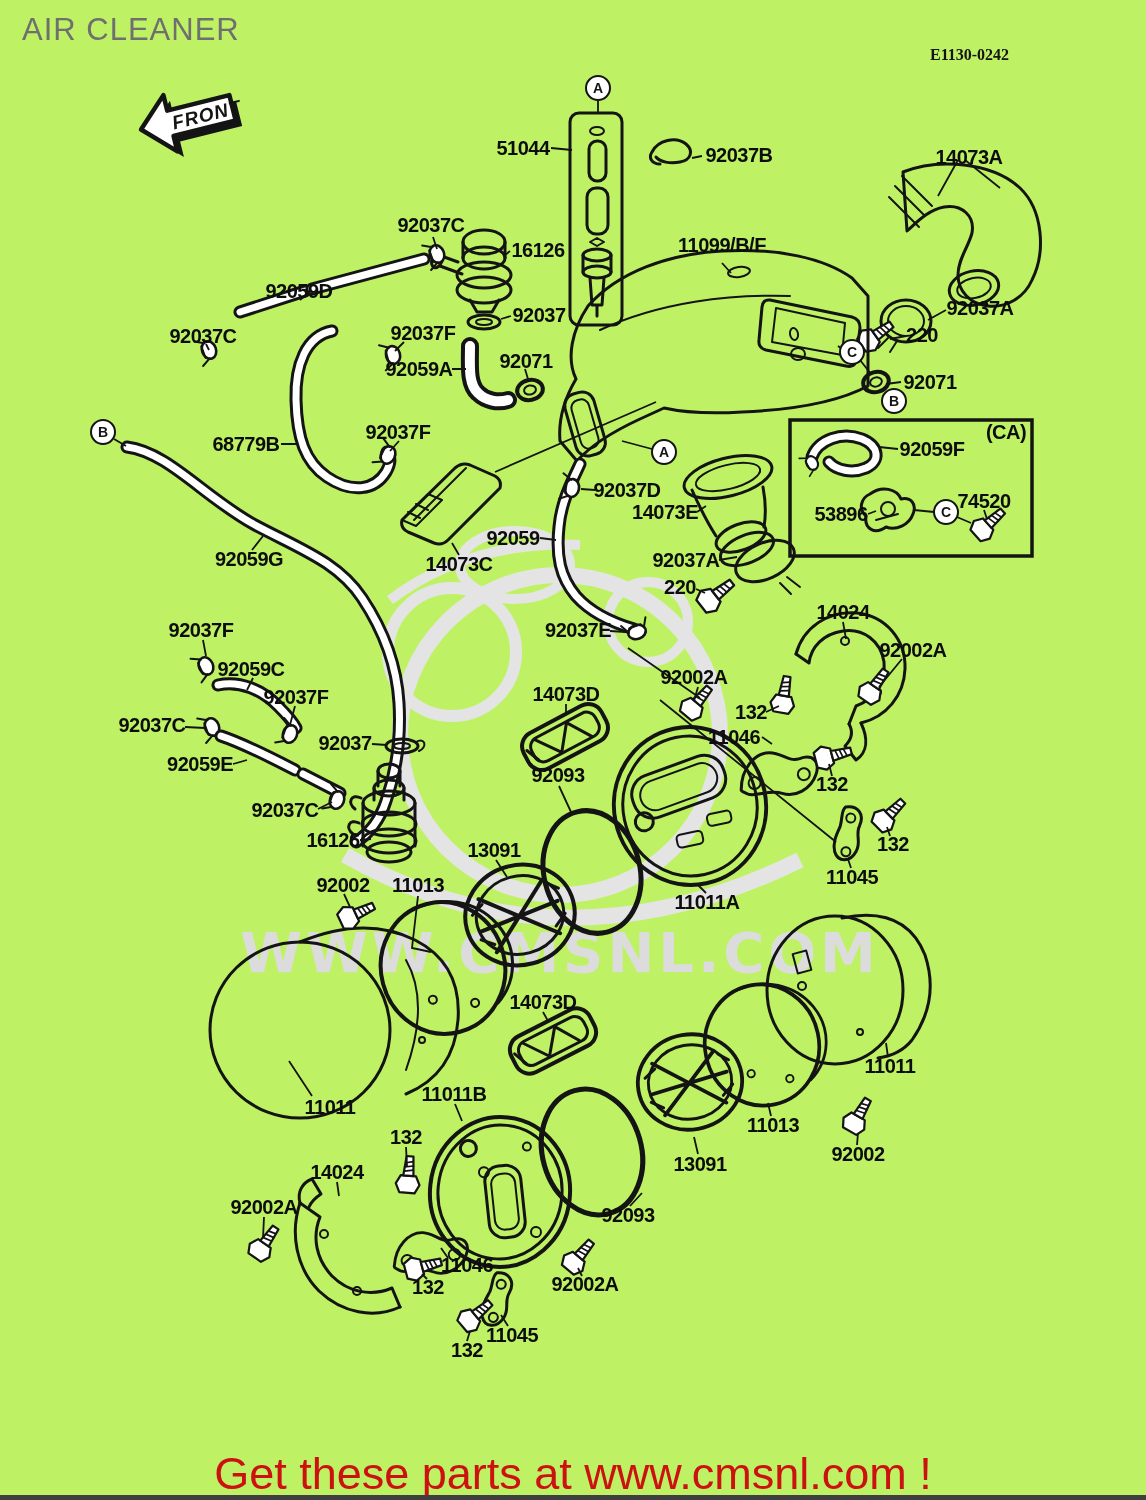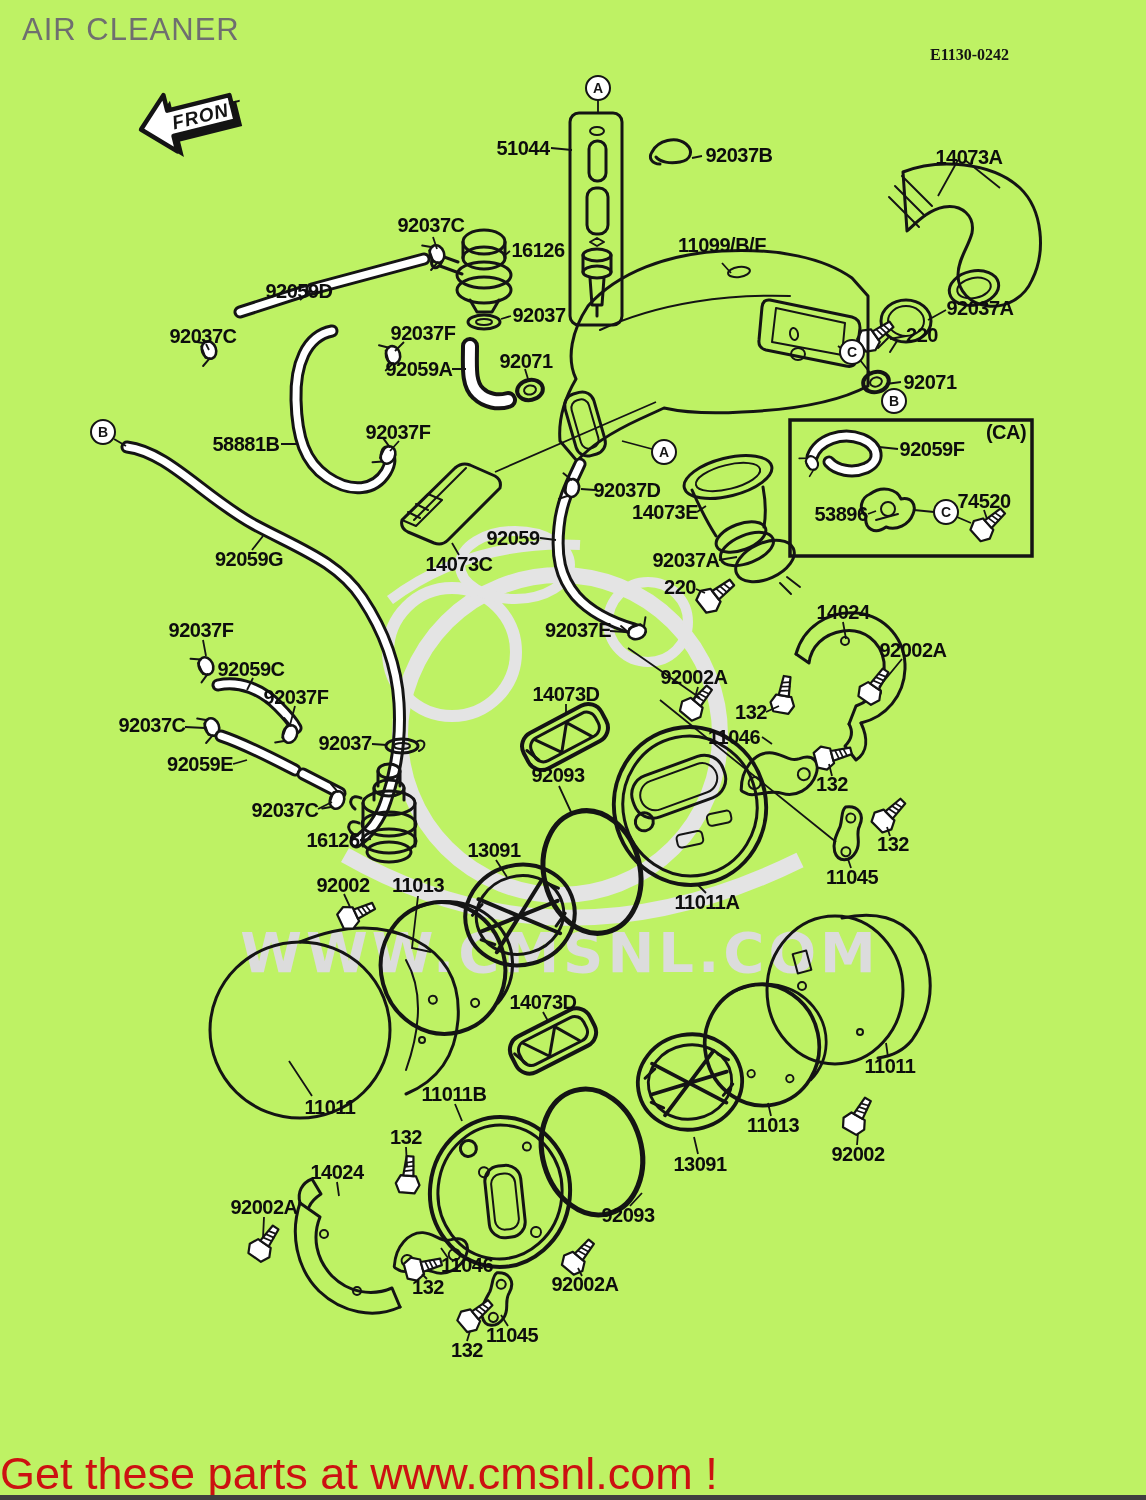--- a/index.html
+++ b/index.html
@@ -9,21 +9,21 @@
         letter-spacing:1px;white-space:nowrap;}
   .diagram-code{position:absolute;left:930px;top:46px;font-family:"Liberation Serif",serif;
         font-weight:700;font-size:16px;color:#141414;white-space:nowrap;}
   svg.layer{position:absolute;left:0;top:0;}
   .plabel{position:absolute;transform:translate(-50%,-50%);font-weight:700;font-size:20px;
         color:#0d0d0d;letter-spacing:-0.5px;white-space:nowrap;z-index:30;}
   .marker{position:absolute;transform:translate(-50%,-50%);width:22px;height:22px;
         border:2.5px solid #141414;border-radius:50%;background:#fff;display:flex;
         align-items:center;justify-content:center;font-weight:700;font-size:14px;
         color:#141414;z-index:30;}
-  .footer{position:absolute;left:0;top:1448px;width:100%;font-size:45px;
+  .footer{position:absolute;left:0;top:1448px;width:100%;text-align:center;font-size:45px;
         letter-spacing:0px;z-index:40;}
   .bottom-bar{position:absolute;left:0;bottom:0;width:100%;height:5px;background:#3f3f3f;z-index:50;}
   
   .p3{fill:none;stroke:#141414;stroke-width:3;stroke-linejoin:round;stroke-linecap:round;}
   .p2{fill:none;stroke:#141414;stroke-width:2;stroke-linejoin:round;stroke-linecap:round;}
   .p4{fill:none;stroke:#141414;stroke-width:4;stroke-linejoin:round;stroke-linecap:round;}
   .p5{fill:none;stroke:#141414;stroke-width:5;stroke-linejoin:round;stroke-linecap:round;}
   .wfill{fill:#fff;stroke:#141414;stroke-width:2.6;stroke-linejoin:round;}
   .h1{fill:none;stroke:#141414;stroke-width:13;stroke-linecap:round;}
   .h2{fill:none;stroke:#ffffff;stroke-width:7;stroke-linecap:round;}
@@ -322,21 +322,21 @@
       <div class="plabel" style="left: 722px; top: 245px;">11099/B/F</div>
       <div class="plabel" style="left: 299px; top: 291px;">92059D</div>
       <div class="plabel" style="left: 980px; top: 308px;">92037A</div>
       <div class="plabel" style="left: 922px; top: 335px;">220</div>
       <div class="plabel" style="left: 203px; top: 336px;">92037C</div>
       <div class="plabel" style="left: 423px; top: 333px;">92037F</div>
       <div class="plabel" style="left: 539px; top: 315px;">92037</div>
       <div class="plabel" style="left: 526px; top: 361px;">92071</div>
       <div class="plabel" style="left: 419px; top: 369px; text-align: center;">92059A</div>
       <div class="plabel" style="left: 930px; top: 382px;">92071</div>
-      <div class="plabel" style="left: 246px; top: 444px;">58881B</div>
+      <div class="plabel" style="left: 246px; top: 444px;">68779B</div>
       <div class="plabel" style="left: 398px; top: 432px;">92037F</div>
       <div class="plabel" style="left: 1006px; top: 432px;">(CA)</div>
       <div class="plabel" style="left: 932px; top: 449px;">92059F</div>
       <div class="plabel" style="left: 841px; top: 514px;">53896</div>
       <div class="plabel" style="left: 984px; top: 501px;">74520</div>
       <div class="plabel" style="left: 627px; top: 490px;">92037D</div>
       <div class="plabel" style="left: 665px; top: 512px;">14073E</div>
       <div class="plabel" style="left: 513px; top: 538px;">92059</div>
       <div class="plabel" style="left: 686px; top: 560px;">92037A</div>
       <div class="plabel" style="left: 680px; top: 587px;">220</div>

